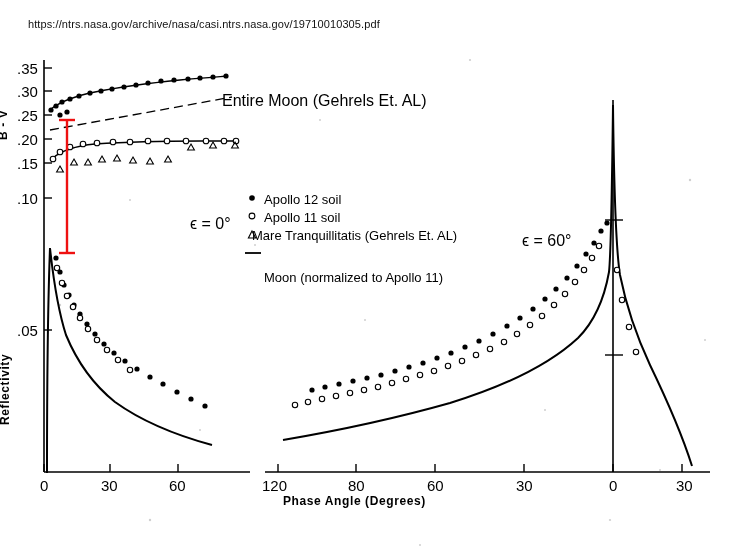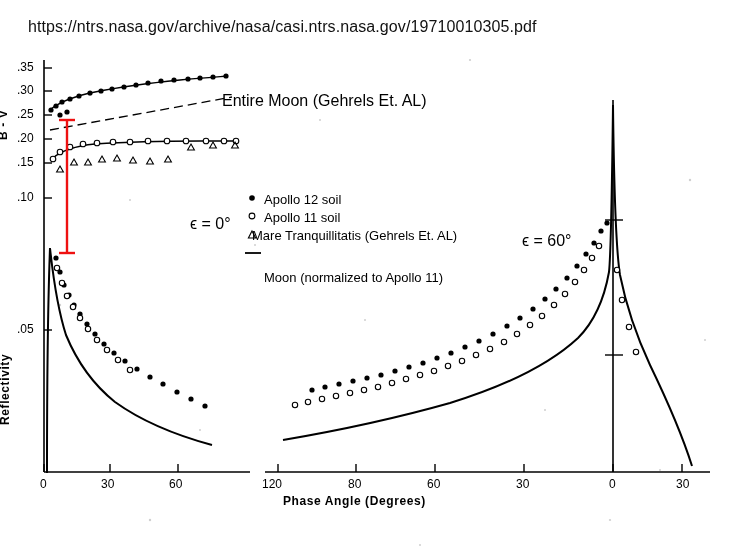--- a/index.html
+++ b/index.html
@@ -11,39 +11,39 @@
     width: 736px;
     height: 559px;
     position: relative;
     font-family: "Liberation Sans", sans-serif;
     overflow: hidden;
   }
   #url-bar {
     position: absolute;
     left: 28px;
     top: 18px;
-    font-size: 16px;
+    font-size: 11px;
     color: #111;
     letter-spacing: 0.1px;
     white-space: nowrap;
   }
   #chart-area {
     position: absolute;
     left: 0;
     top: 0;
     width: 736px;
     height: 559px;
   }
   .lbl {
     position: absolute;
     font-family: "Liberation Sans", sans-serif;
     color: #000;
     white-space: nowrap;
   }
-  .tick-lbl { font-size: 12px; }
+  .tick-lbl { font-size: 15px; }
   .axis-title { font-size: 12px; font-weight: bold; letter-spacing: 0.6px; }
   .legend-lbl { font-size: 13px; }
   .anno { font-size: 16px; }
 </style>
 </head>
 <body>
 
 <div id="url-bar">https://ntrs.nasa.gov/archive/nasa/casi.ntrs.nasa.gov/19710010305.pdf</div>
 
 <svg id="chart-area" viewBox="0 0 736 559" width="736" height="559" xmlns="http://www.w3.org/2000/svg">

